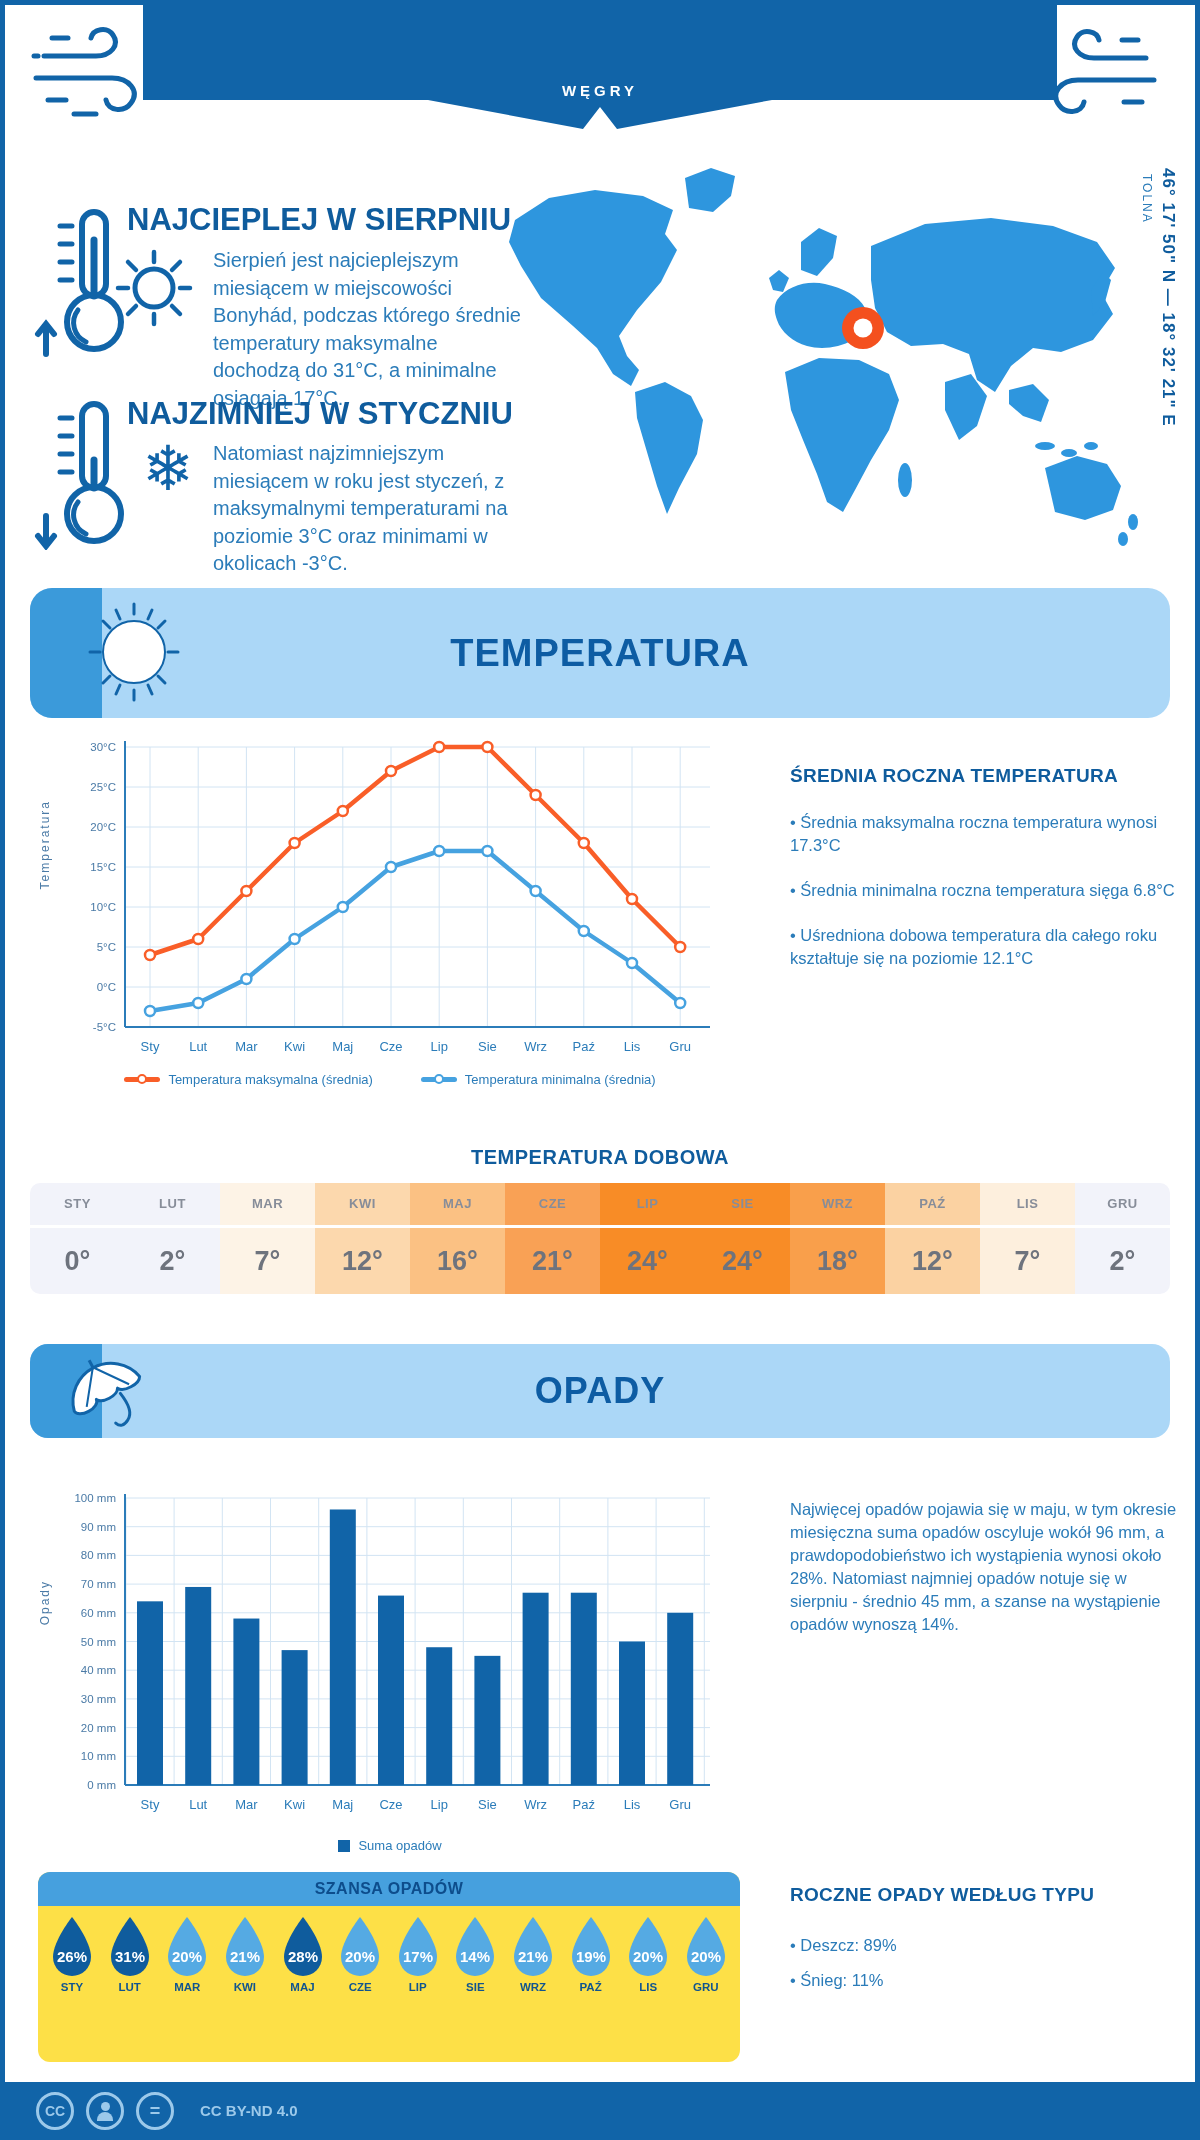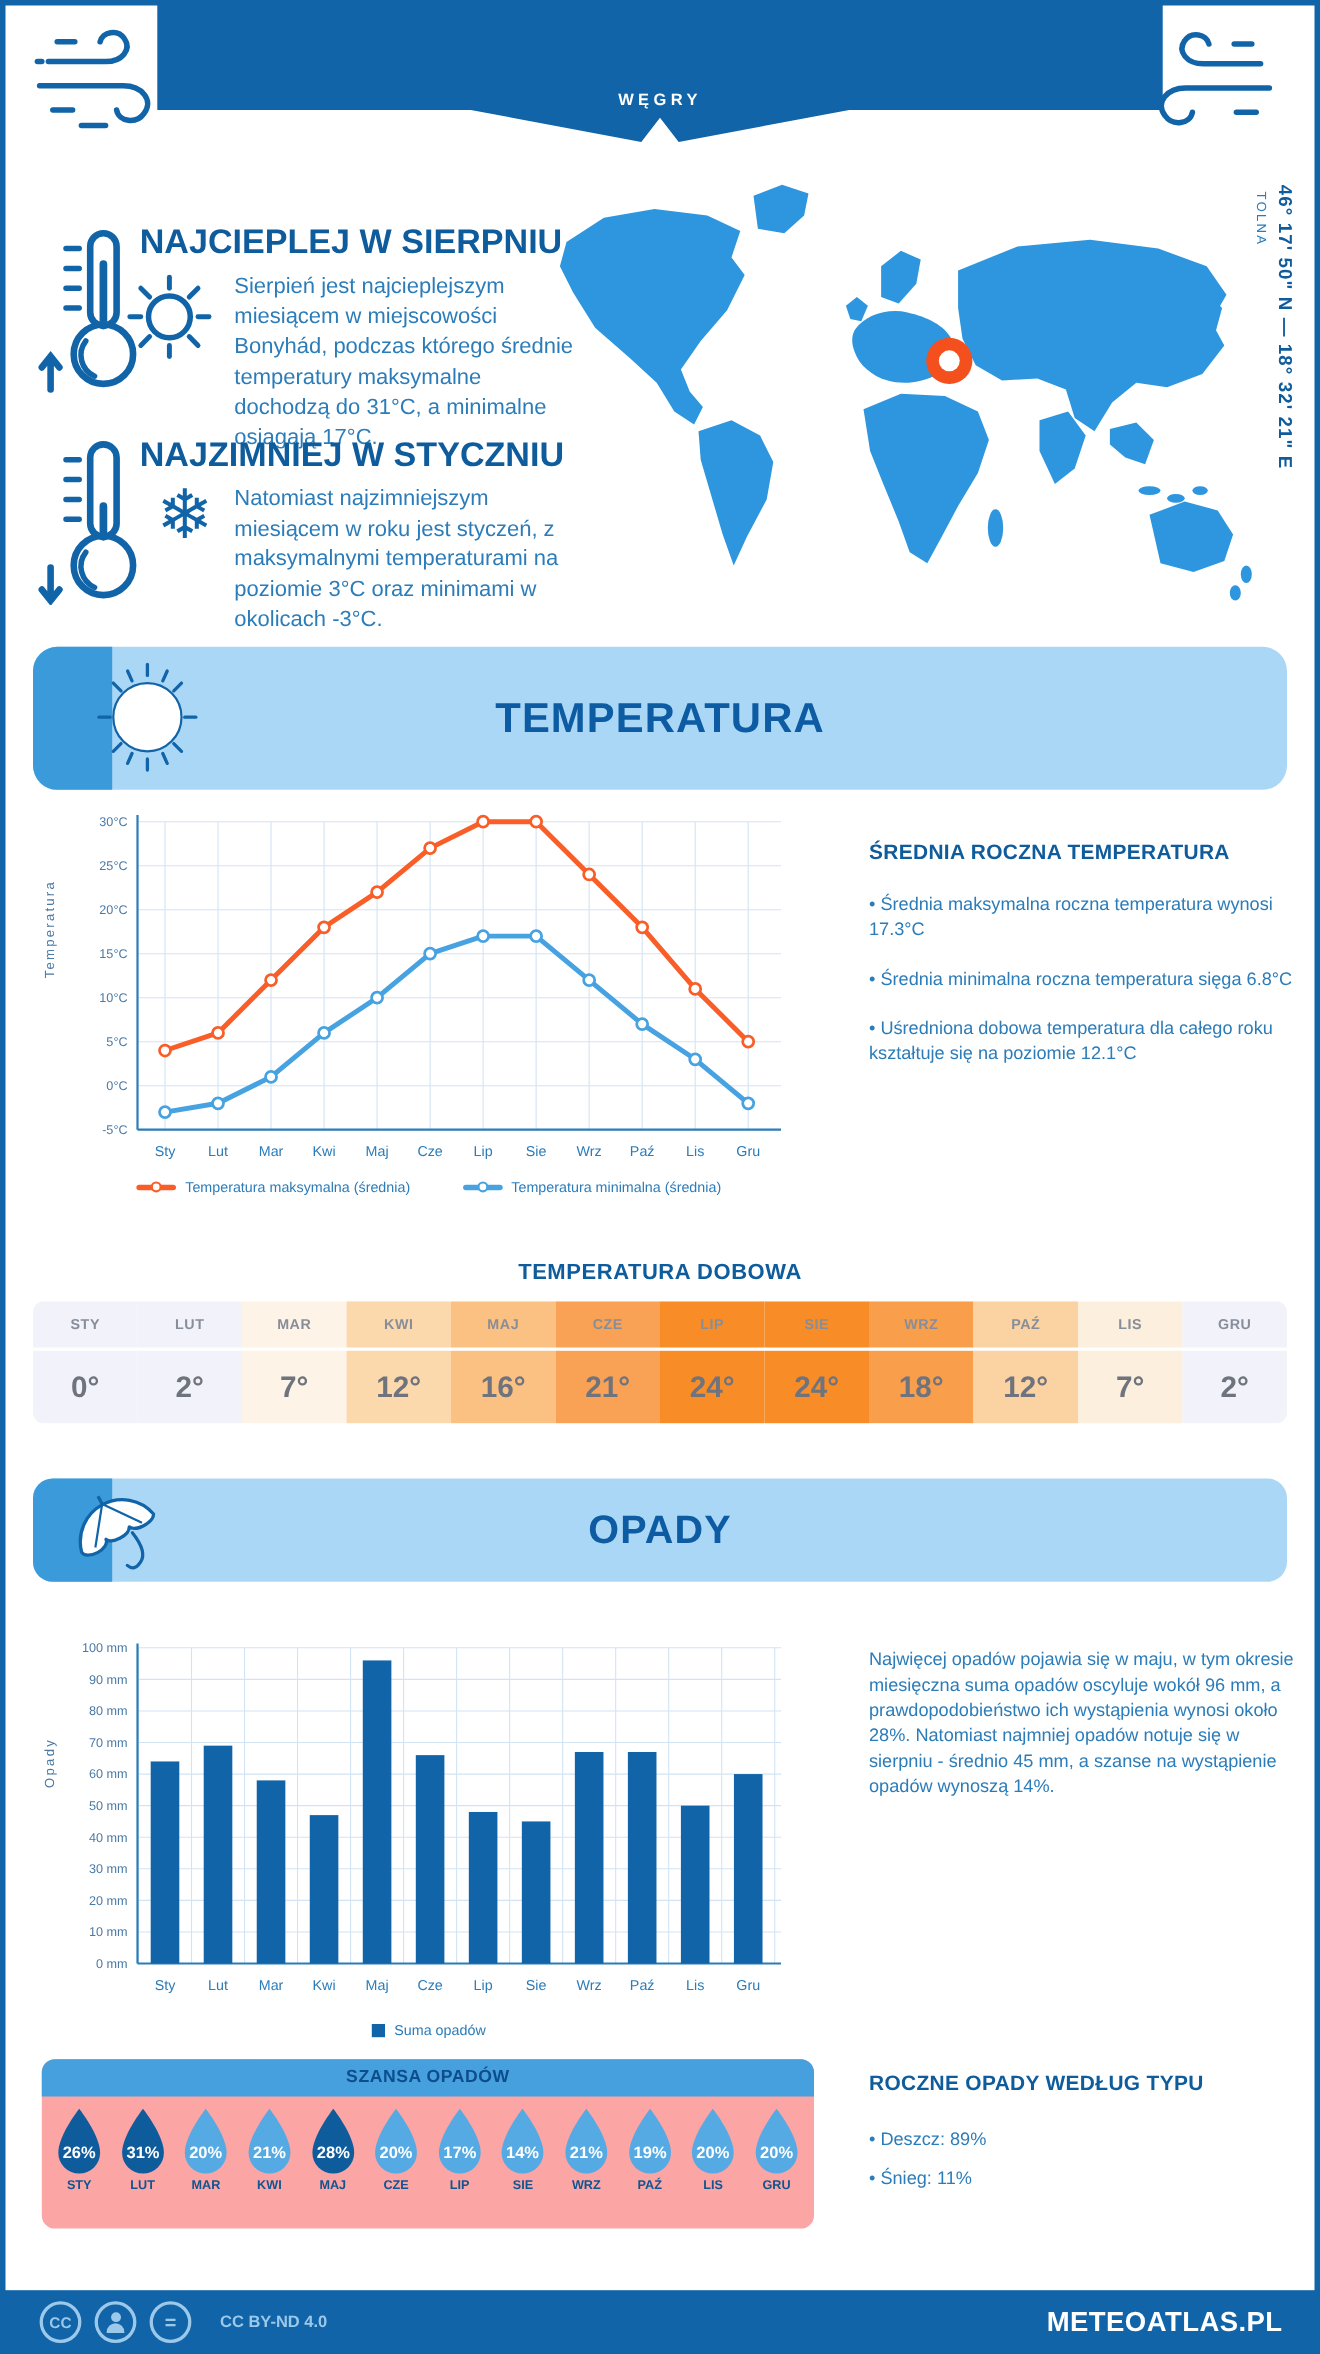--- a/index.html
+++ b/index.html
@@ -81,21 +81,21 @@
   
   #daily-title { position:absolute; left:0; top:1146px; width:1200px; text-align:center;
     color:#0f5c9d; font-size:20px; font-weight:bold; letter-spacing:0.5px; }
   #daily-table { position:absolute; left:30px; top:1183px; width:1140px; border-radius:10px; overflow:hidden; }
   .t-row { display:grid; grid-template-columns:repeat(12,1fr); }
   #t-months { margin-bottom:3px; }
   #t-months .cell { height:42px; line-height:42px; text-align:center; color:#878d99; font-size:13px; font-weight:bold; letter-spacing:0.5px; }
   #t-values .cell { height:66px; line-height:66px; text-align:center; color:#6e737d; font-size:27px; font-weight:bold; }
 
   
-  #chance-panel { position:absolute; left:38px; top:1872px; width:702px; height:154px; background:#fca5a5; border-radius:12px; }
+  #chance-panel { position:absolute; left:38px; top:1872px; width:702px; height:190px; background:#fde047; border-radius:12px; }
   #chance-header { position:absolute; left:0; top:0; width:100%; height:34px; background:#46a0de; border-radius:12px 12px 0 0;
     text-align:center; line-height:34px; color:#0d4d8c; font-size:16px; font-weight:bold; letter-spacing:0.5px; }
   #drops-row { position:absolute; left:8px; right:8px; top:42px; display:flex; justify-content:space-between; }
   .drop-cell { width:52px; display:flex; flex-direction:column; align-items:center; }
   .drop-month { margin-top:3px; color:#11548f; font-size:11.5px; font-weight:bold; }
 
   
   #footer { position:absolute; left:0; top:2082px; width:1200px; height:58px; background:#1164a8; }
   #footer-icons { position:absolute; left:36px; top:10px; display:flex; gap:12px; align-items:center; }
   .cc-circle { width:38px; height:38px; border:3px solid #9cc9ea; border-radius:50%; color:#9cc9ea;
@@ -543,16 +543,15 @@
         <div class="person">
             <div class="head"></div>
             <div class="bodyy"></div>
           </div>
       </div>
       <div class="cc-circle">
           <span style="font-size:18px;">=</span>
         </div>
     </div>
     <div id="license">CC BY-ND 4.0</div>
-    <div id="brand">METEOATLAS.PL</div>
   </div>
 
 </div>
 
 </body></html>

